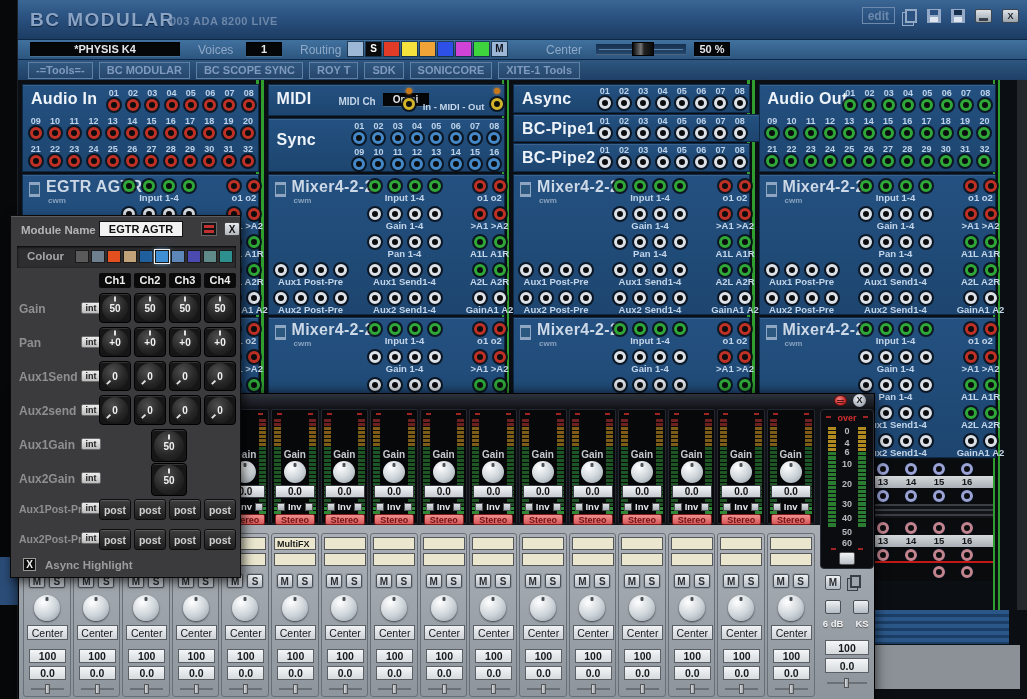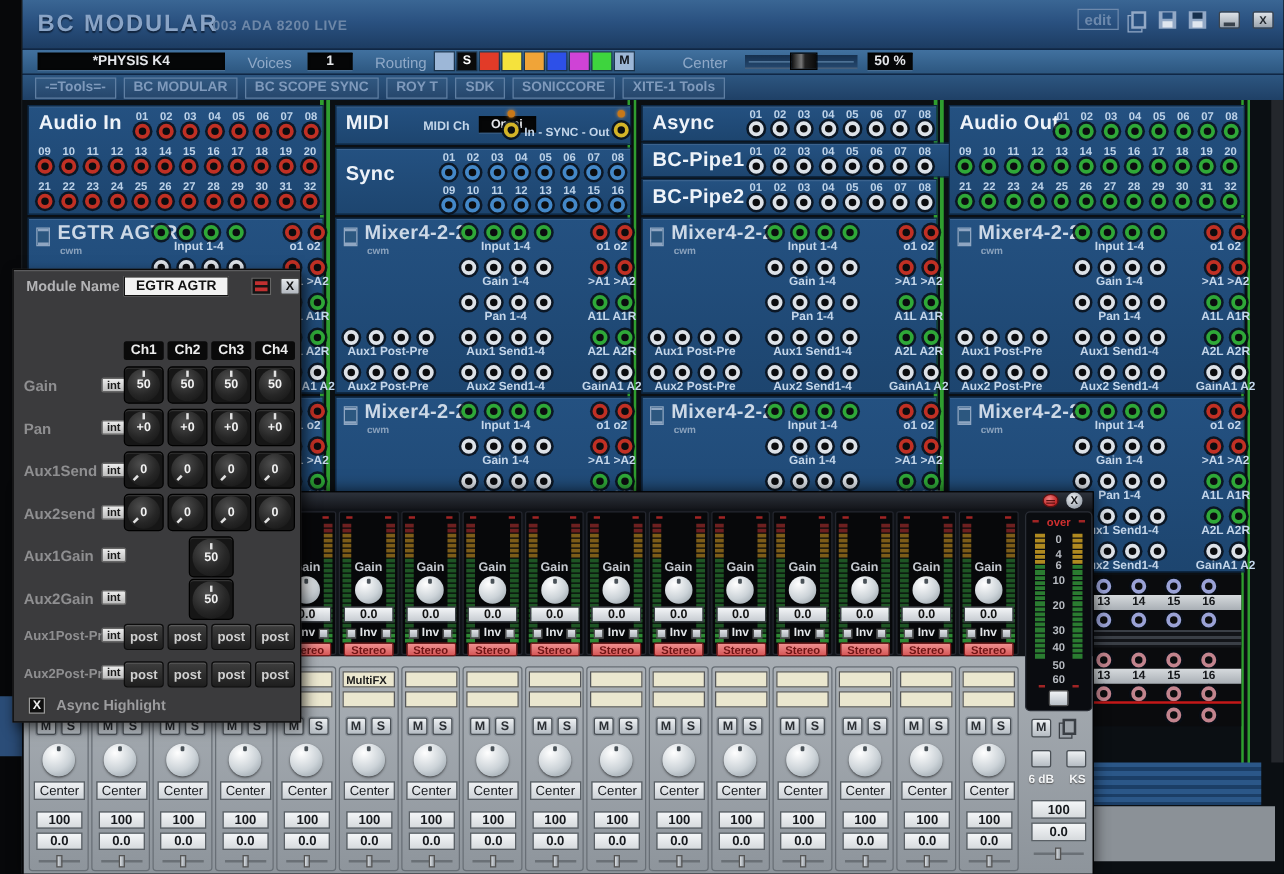--- a/index.html
+++ b/index.html
@@ -368,21 +368,21 @@
         </div>
       </div>
       <div class="module" style="left: 249.5px; top: 4px; width: 237px; height: 32px;">
         <div class="iotitle" style="top: 5px;">MIDI</div>
         <div class="midilbl" style="left: 70px; top: 11px;">MIDI Ch</div>
         <div class="blackbox" style="left: 114px; top: 8px; width: 46px; height: 13px; line-height: 13px; font-size: 10px; position: absolute;">Omni</div>
         <div class="led" style="left: 137px; top: 3px;"></div>
         <div class="led" style="left: 225px; top: 3px;"></div>
         <div class="port p-yellow abs" style="left: 134px; top: 13px;"></div>
         <div class="port p-yellow abs" style="left: 222px; top: 13px;"></div>
-        <div class="mlabel" style="left: 150px; top: 17px; width: 70px;">In - SYNC - Out</div>
+        <div class="mlabel" style="left: 150px; top: 17px; width: 70px;">In - MIDI - Out</div>
       </div>
       <div class="module" style="left: 249.5px; top: 38px; width: 237px; height: 54px;">
         <div class="iotitle" style="top: 12px;">Sync</div>
         <div class="iorow" style="left: 81px; top: 2px;">
           <div class="pcell">
             <div class="pnum">01</div>
             <div class="port p-blue"></div>
           </div>
           <div class="pcell">
             <div class="pnum">02</div>
@@ -2816,20 +2816,35 @@
   </div>
 
   <div class="dialog">
     <div class="dtitle">Module Name</div>
     <div class="dname">EGTR AGTR</div>
     <div class="dred">
       <div class="dredbar"></div>
       <div class="dredbar"></div>
     </div>
     <div class="dx">X</div>
+    <div class="dcolrow">
+      <div class="dcollbl">Colour</div>
+      <div class="dsw">
+          <div class="swatch" style="background: rgb(90, 90, 90);"></div>
+          <div class="swatch" style="background: rgb(110, 128, 144);"></div>
+          <div class="swatch" style="background: rgb(227, 79, 30);"></div>
+          <div class="swatch" style="background: rgb(194, 163, 121);"></div>
+          <div class="swatch" style="background: rgb(31, 95, 158);"></div>
+          <div class="swatch sel" style="background: rgb(63, 143, 212);"></div>
+          <div class="swatch" style="background: rgb(92, 135, 184);"></div>
+          <div class="swatch" style="background: rgb(74, 74, 176);"></div>
+          <div class="swatch" style="background: rgb(95, 138, 138);"></div>
+          <div class="swatch" style="background: rgb(46, 143, 143);"></div>
+        </div>
+    </div>
     <div class="chrow">
         <div class="chh">Ch1</div>
         <div class="chh">Ch2</div>
         <div class="chh">Ch3</div>
         <div class="chh">Ch4</div>
       </div>
     <div class="dcheck">X</div>
     <div class="dchklbl">Async Highlight</div>
   <div class="dlabel" style="top: 86px;">Gain</div>
       <div class="intbadge" style="top: 86px;">int</div>

